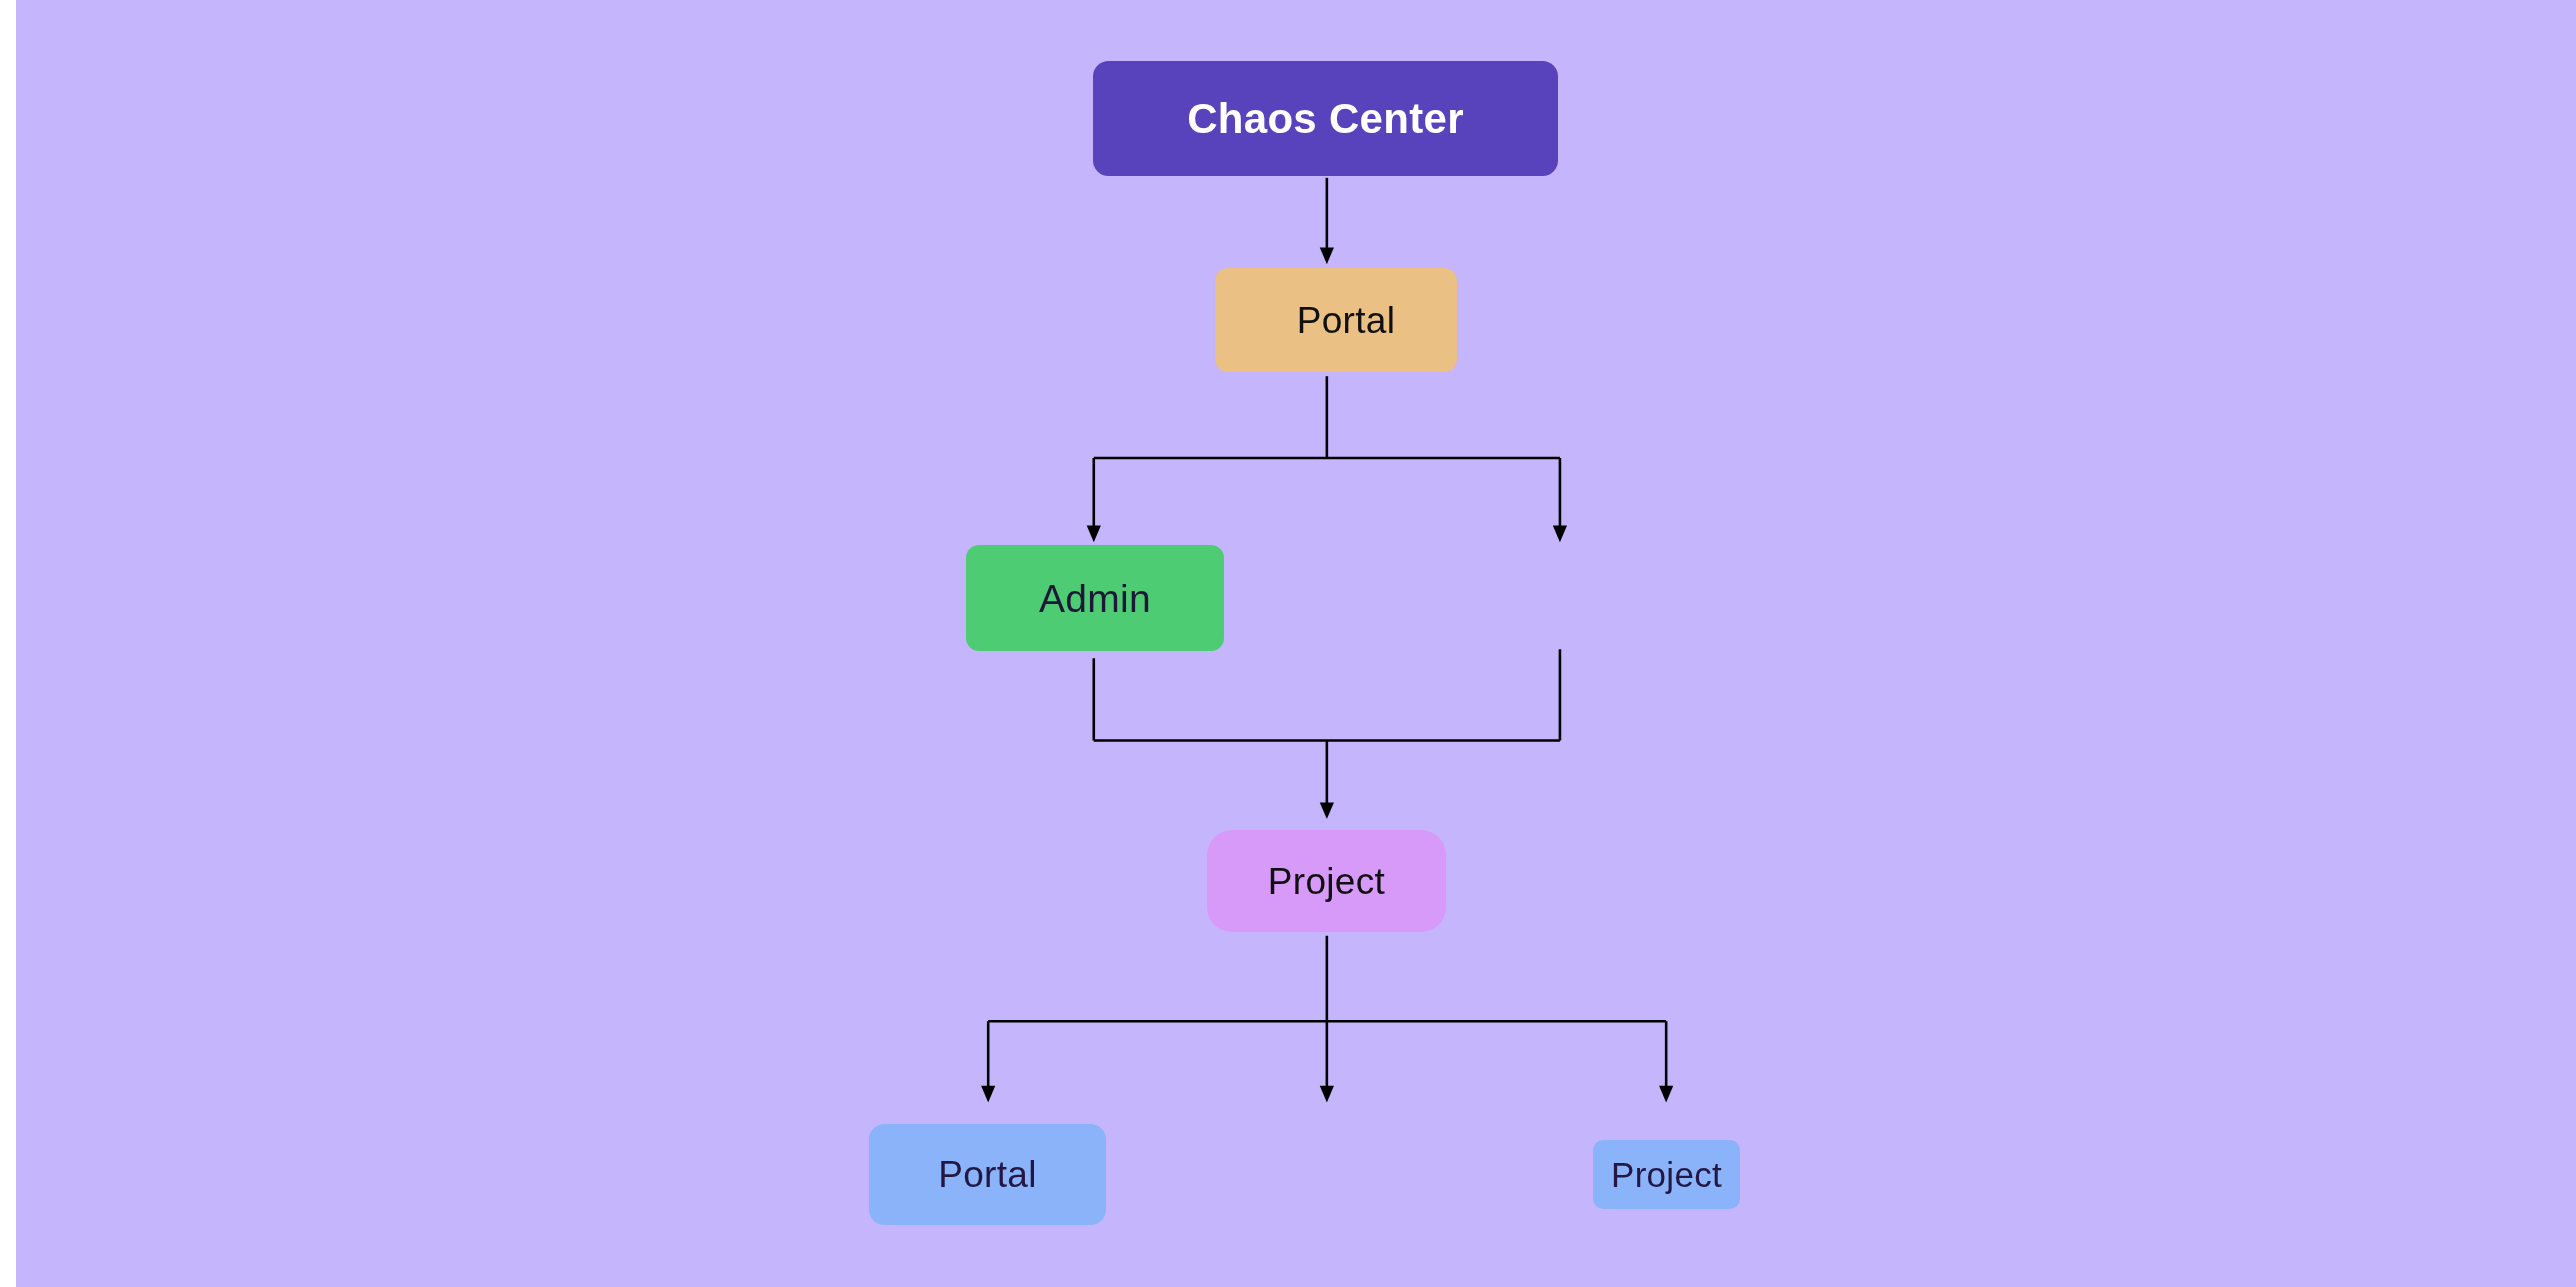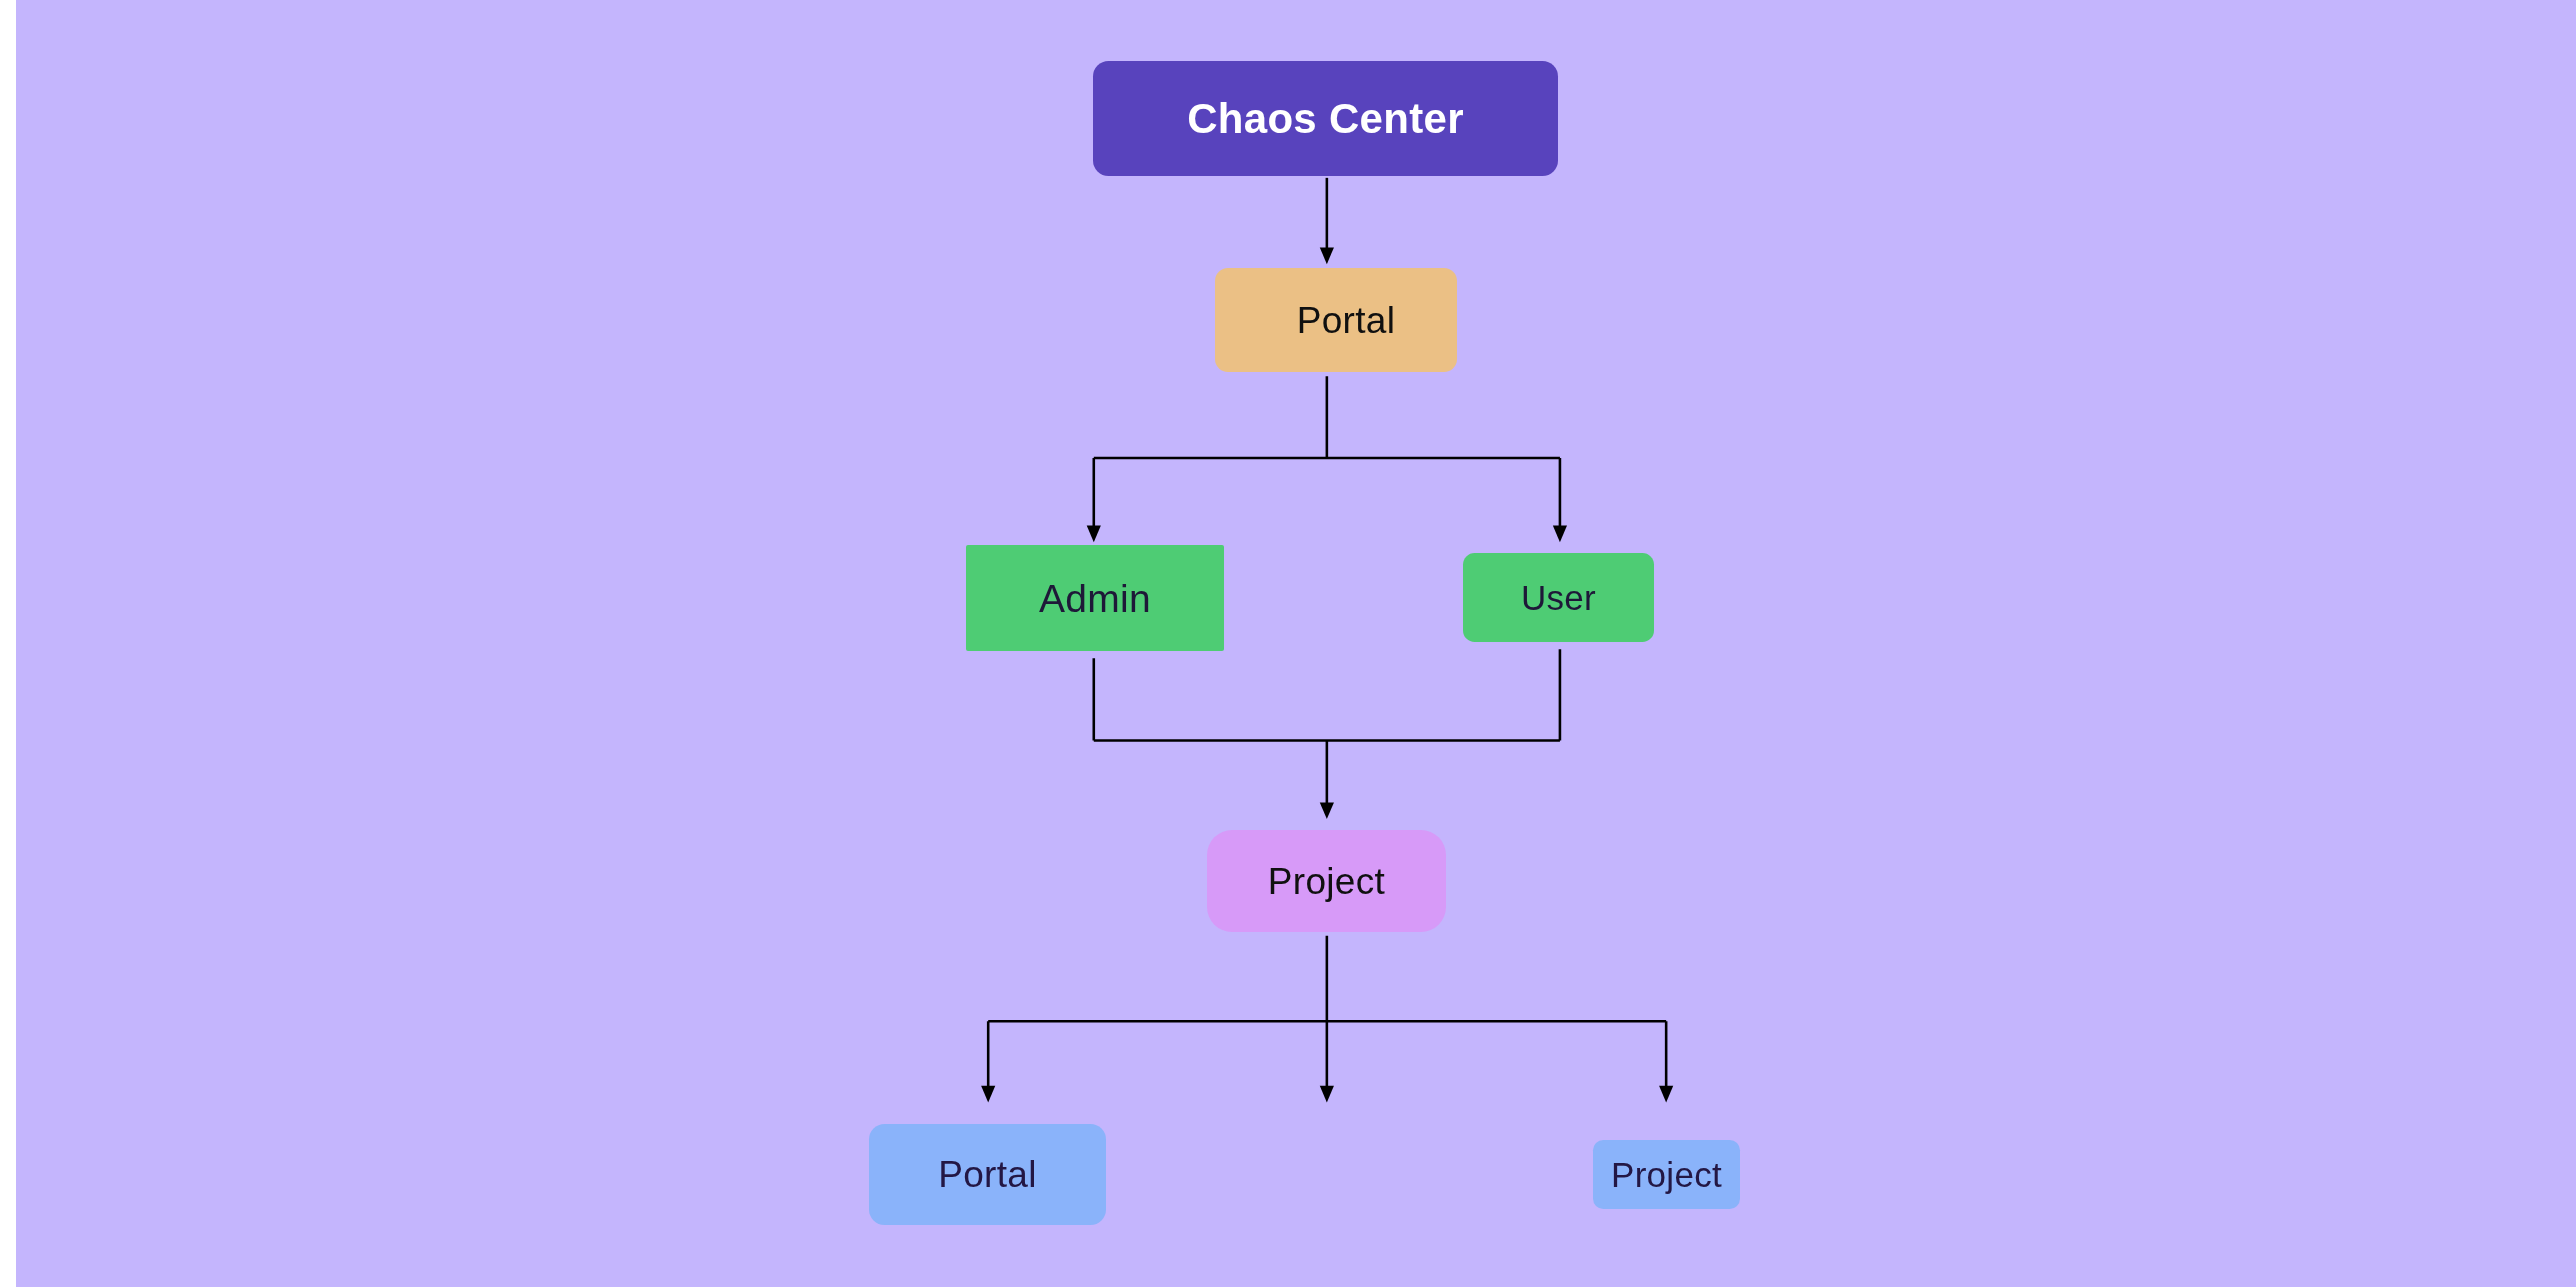--- a/index.html
+++ b/index.html
@@ -38,21 +38,21 @@
     align-items: center;
     justify-content: center;
     text-align: center;
     line-height: 1;
     letter-spacing: 0.3px;
     white-space: nowrap;
   }
   
   .n-chaos   { left: 1077px; top:   61px; width: 465px; height: 115px; border-radius: 15.5px; font-size: 42px; font-weight: 700; }
   .n-portal  { left: 1199px; top:  268px; width: 222px; height: 104px; border-radius: 13px; font-size: 37px; font-weight: 400; }
-  .n-admin   { left: 950px; top:  545px; width: 258px; height: 106px; border-radius: 2px; font-size: 39px; font-weight: 400; }
+  .n-admin   { left: 950px; top:  545px; width: 258px; height: 106px; border-radius: 13px; font-size: 39px; font-weight: 400; }
   .n-user    { left: 1447px; top:  553px; width: 191px; height: 89px; border-radius: 11.6px; font-size: 35px; font-weight: 400; }
   .n-project { left: 1191px; top: 830px; width: 239px; height: 102px; border-radius: 25px; font-size: 37px; font-weight: 400; }
   .n-owner   { left: 853px; top: 1124px; width: 237px; height: 101px; border-radius: 15.5px; font-size: 37px; font-weight: 400; }
   .n-editor  { left: 1219px; top: 1135px; width: 194px; height: 79px; border-radius: 11.6px; font-size: 36px; font-weight: 400; }
   .n-viewer  { left: 1577px; top: 1140px; width: 147px; height: 69px; border-radius: 10.3px; font-size: 35px; font-weight: 400; }
 </style>
 </head>
 <body>
 
 <div class="canvas">
@@ -74,21 +74,20 @@
     <polygon class="arrowhead" points="2025,1686 2047,1686 2036,1712" style="fill: rgb(0, 0, 0);"></polygon>
     <polygon class="arrowhead" points="2552,1686 2574,1686 2563,1712" style="fill: rgb(0, 0, 0);"></polygon>
   </svg>
 
   <div class="node n-chaos" style="background-color: rgb(88, 67, 189); color: rgb(255, 255, 255);">Chaos Center</div>
 
   <div class="node n-portal" style="background-color: rgb(235, 192, 133); color: rgb(16, 16, 16); padding-left: 20px;">Portal</div>
 
   <div class="node n-admin" style="background-color: rgb(78, 204, 116); color: rgb(30, 24, 56);">Admin</div>
 
-  <div class="node n-user" style="background-color: rgb(78, 204, 116); color: rgb(30, 24, 56);">User</div>
 
   <div class="node n-project" style="background-color: rgb(215, 154, 248); color: rgb(16, 16, 16);">Project</div>
 
   <div class="node n-owner" style="background-color: rgb(138, 179, 250); color: rgb(35, 23, 68);">Portal</div>
 
 
   <div class="node n-viewer" style="background-color: rgb(138, 179, 250); color: rgb(35, 23, 68);">Project</div>
 
 </div>
 

